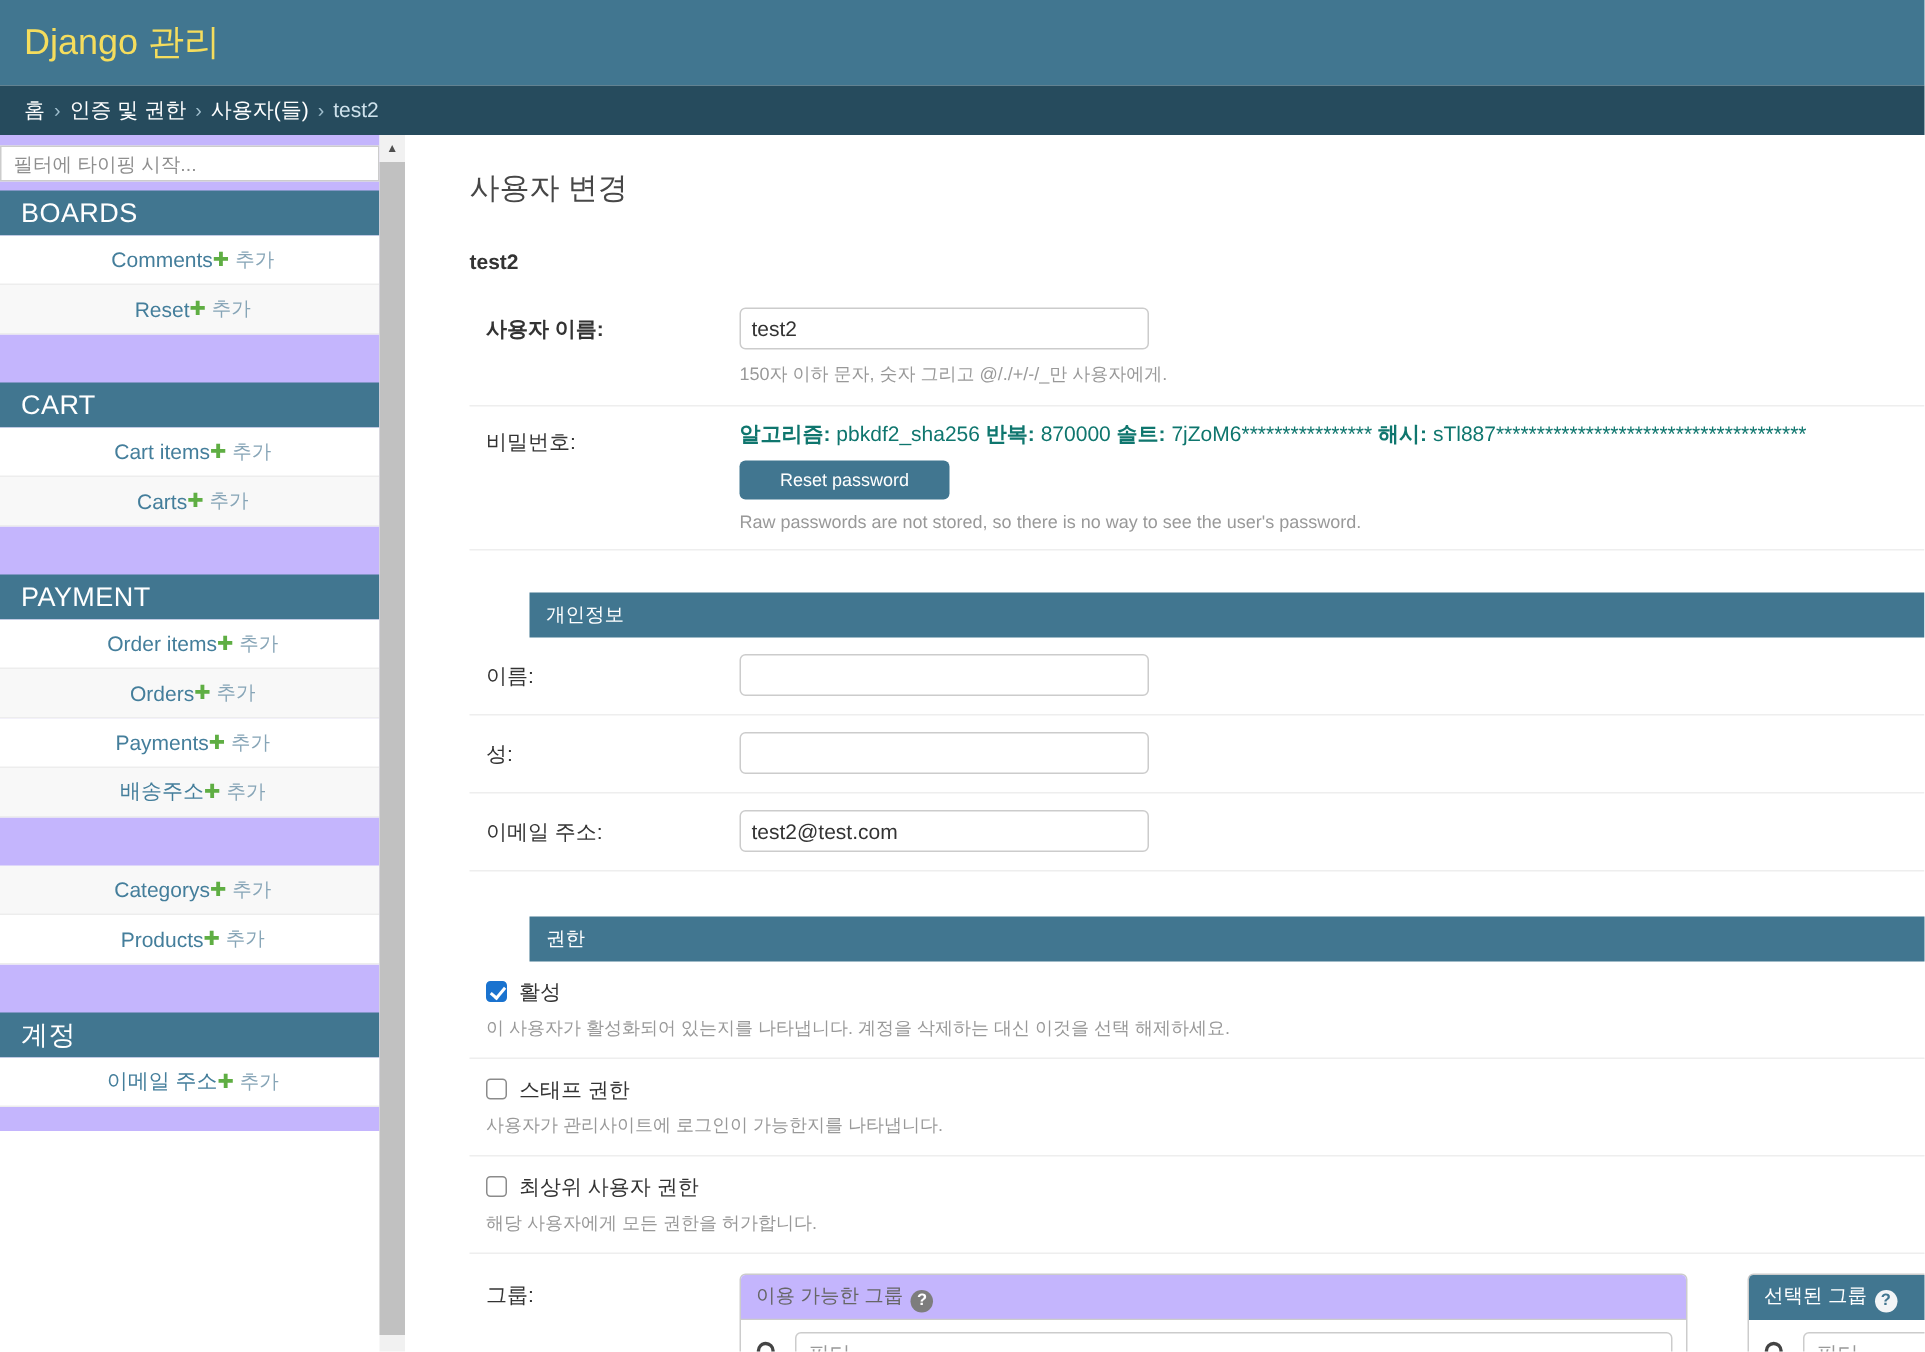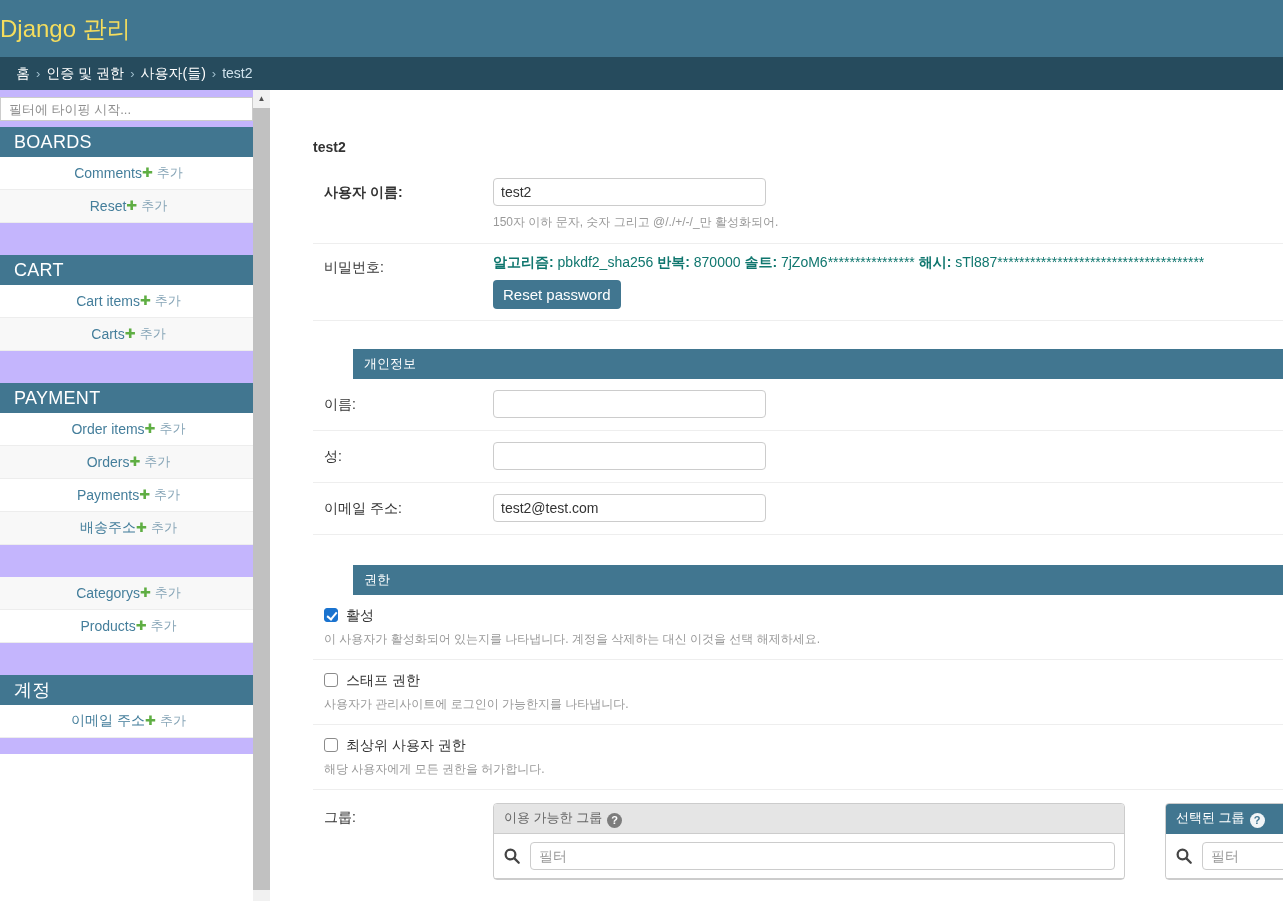--- a/index.html
+++ b/index.html
@@ -1,21 +1,21 @@
 <!DOCTYPE html>
 <html><head>
 <meta charset="utf-8">
 <style>
   * { margin:0; padding:0; box-sizing:border-box; }
   html,body { width:1283px; height:901px; overflow:hidden; background:#fff;
     font-family:"Liberation Sans","DejaVu Sans",sans-serif; font-size:14px; color:#333; }
 
   
   .hdr { position:absolute; left:0; top:0; width:1283px; height:57px; background:#417690; }
-  .hdr h1 { font-size:24px; font-weight:400; color:#f5dd5d; line-height:57px; }
+  .hdr h1 { font-size:24px; font-weight:400; color:#f5dd5d; line-height:57px; padding-left:16px; }
 
   
   .crumbs { position:absolute; left:0; top:57px; width:1283px; height:33px; background:#264b5d;
     color:#c4dce8; font-size:14px; line-height:33px; padding-left:16px; }
   .crumbs a { color:#fff; text-decoration:none; cursor:pointer; }
   .crumbs .sep { color:#9fbecd; margin:0 6px; font-size:13px; }
   .crumbs .cur { color:#cfe2ec; }
 
   
   .sidebar { position:absolute; left:0; top:90px; width:253px; height:664px; overflow:hidden; background:#c4b5fd; }
@@ -51,41 +51,41 @@
   .fld { display:inline-block; vertical-align:top; }
   input.vtext { width:273px; height:28px; border:1px solid #ccc; border-radius:4px;
     padding:0 7px; font-size:14px; color:#333; font-family:inherit; outline:none; }
   input.vtext::placeholder { color:#999; }
   .help { margin-top:8px; font-size:12px; color:#999; }
 
   .pw-row { padding:9px 0 11px 11px; }
   .pw-line { font-size:14px; color:#0f766e; line-height:18px; }
   .pw-line strong { font-weight:bold; }
   .btn-reset { display:inline-block; margin-top:9px; background:#417690; color:#fff;
-    font-size:15px; font-family:inherit; border:none; border-radius:4px; padding:6px 10px; cursor:pointer; }
+    font-size:12px; font-family:inherit; border:none; border-radius:4px; padding:6px 27px; cursor:pointer; }
 
   fieldset.module { border:none; margin-top:28px; }
   fieldset.module.perm { margin-top:30px; }
   .mod-h2 { height:30px; background:#417690; color:#fff; font-size:13px; font-weight:400;
     line-height:30px; padding-left:11px;margin-left:40px; }
   .cb-row { padding:12px 0 11px 11px; border-bottom:1px solid #eee; }
   .cb { position:relative; display:inline-block; width:14px; height:14px; border:1px solid #8b8b8b;
     border-radius:3px; background:#fff; vertical-align:-2px; margin-right:8px; cursor:pointer; }
   .cb.checked { background:#1a73cf; border-color:#1a73cf; }
   .cb.checked::after { content:""; position:absolute; left:4px; top:1px; width:4px; height:8px;
     border:solid #fff; border-width:0 2px 2px 0; transform:rotate(40deg); }
   .cb-label { font-size:14px; color:#333; cursor:default; }
   .cb-help { margin-top:6px; font-size:12px; color:#999; }
 
   .group-row { padding:13px 0 0 11px; display:flex; }
   .selector { border:1px solid #ccc; border-radius:4px; background:#fff; }
   .sel-avail { width:632px; }
   .sel-chosen { width:280px; margin-left:40px; }
   .sel-h { height:30px; padding:0 10px; line-height:28px; font-size:13px; color:#666;
-    background:#e5e5e5; border-bottom:1px solid #ccc; border-radius:3px 3px 0 0; }
+    background:#c4b5fd; border-bottom:1px solid #ccc; border-radius:3px 3px 0 0; }
   .sel-chosen .sel-h { background:#417690; color:#fff; border-bottom:none; }
   .qicon { display:inline-block; width:15px; height:15px; border-radius:50%; background:#7d7d7d;
     color:#fff; font-size:11px; font-weight:bold; text-align:center; line-height:15px;
     margin-left:5px; vertical-align:-2px; cursor:pointer; }
   .sel-chosen .qicon { background:#f2f5f7; color:#417690; }
   .sel-filter { display:flex; align-items:center; padding:8px 9px; border-bottom:1px solid #ccc; }
   .sel-filter svg { margin-right:9px; flex:none; }
   .sel-filter input { flex:1; height:28px; border:1px solid #ccc; border-radius:4px;
     padding:0 8px; font-size:14px; font-family:inherit; color:#333; outline:none; }
   .sel-filter input::placeholder { color:#999; }
@@ -179,44 +179,46 @@
     <div class="nav-caption"></div>
   </div>
 </div>
 
 <div class="sb-scroll">
   <div class="sb-arrow">▲</div>
   <div class="sb-thumb"></div>
 </div>
 
 <div class="content">
+  <h1 class="pagetitle">사용자 변경</h1>
   <div class="objname">test2</div>
 
   <div class="formwrap">
 
     <div class="form-row">
       <label class="flabel req">사용자 이름:</label><div class="fld">
         <input class="vtext" value="test2" style="">
-        <div class="help">150자 이하 문자, 숫자 그리고 @/./+/-/_만 활성화되어.</div>
+        <div class="help">150자 이하 문자, 숫자 그리고 @/./+/-/_만 사용자에게.</div>
       </div>
     </div>
 
     <div class="form-row pw-row">
       <label class="flabel">비밀번호:</label><div class="fld">
         <div class="pw-line">
           <strong>알고리즘:</strong>
           <span>pbkdf2_sha256</span>
           <strong>반복:</strong>
           <span>870000</span>
           <strong>솔트:</strong>
           <span>7jZoM6****************</span>
           <strong>해시:</strong>
           <span>sTl887**************************************</span>
         </div>
         <button class="btn-reset">Reset password</button>
+        <div class="help">Raw passwords are not stored, so there is no way to see the user's password.</div>
       </div>
     </div>
 
     <fieldset class="module">
       <h2 class="mod-h2">개인정보</h2>
       <div class="form-row">
         <label class="flabel">이름:</label><div class="fld">
           <input class="vtext" style="">
         </div>
       </div>

